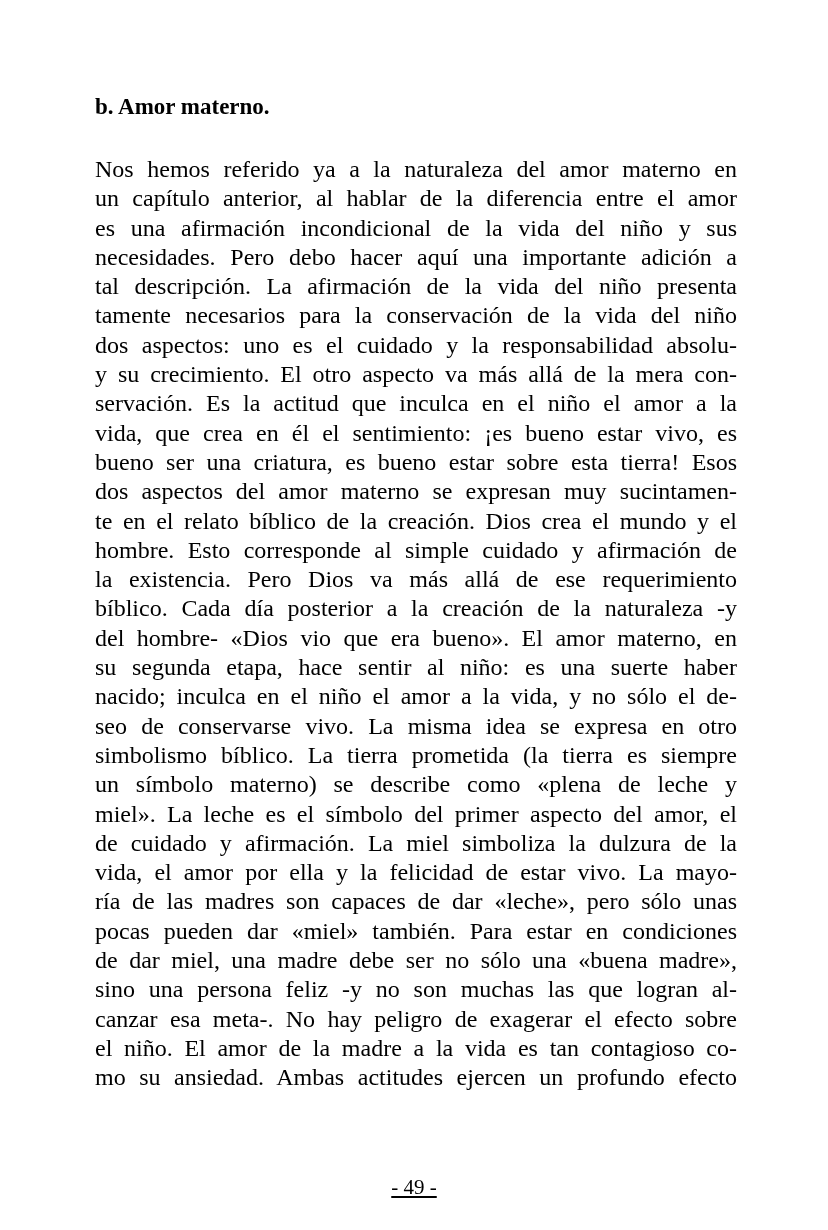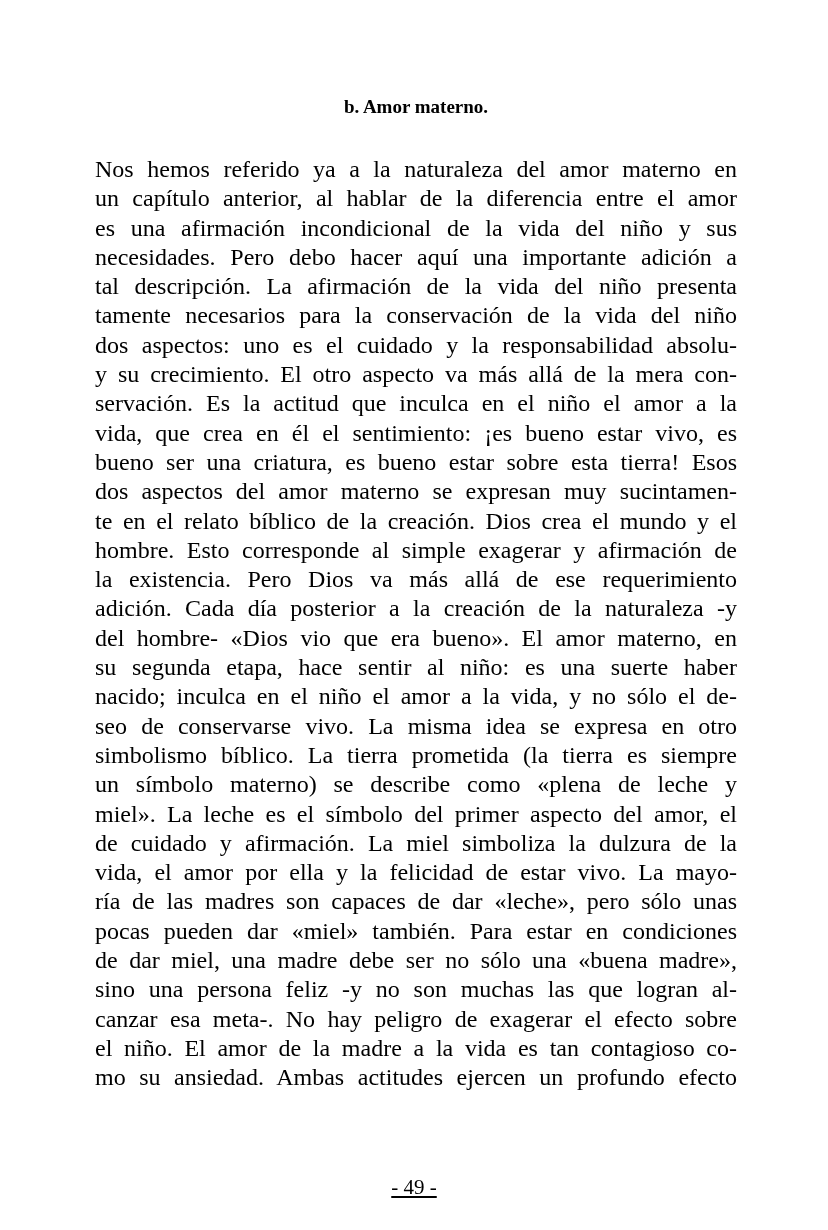--- a/index.html
+++ b/index.html
@@ -16,24 +16,24 @@
     font-family: "Liberation Serif", "DejaVu Serif", serif;
     overflow: hidden;
   }
   .content {
     position: absolute;
     left: 95px;
     top: 92px;
     width: 642px;
   }
   .heading {
-    font-size: 19px;
+    font-size: 23px;
     font-weight: bold;
     line-height: 30px;
-    text-align: center;
+    text-align: left;
   }
   .body-block {
     margin-top: 33px;
   }
   .body-line {
     font-size: 24px;
     line-height: 29.3px;
     text-align: justify;
     text-align-last: justify;
     white-space: normal;
@@ -62,23 +62,23 @@
         <div class="body-line">necesidades. Pero debo hacer aquí una importante adición a</div>
         <div class="body-line">tal descripción. La afirmación de la vida del niño presenta</div>
         <div class="body-line">tamente necesarios para la conservación de la vida del niño</div>
         <div class="body-line">dos aspectos: uno es el cuidado y la responsabilidad absolu-</div>
         <div class="body-line">y su crecimiento. El otro aspecto va más allá de la mera con-</div>
         <div class="body-line">servación. Es la actitud que inculca en el niño el amor a la</div>
         <div class="body-line">vida, que crea en él el sentimiento: ¡es bueno estar vivo, es</div>
         <div class="body-line">bueno ser una criatura, es bueno estar sobre esta tierra! Esos</div>
         <div class="body-line">dos aspectos del amor materno se expresan muy sucintamen-</div>
         <div class="body-line">te en el relato bíblico de la creación. Dios crea el mundo y el</div>
-        <div class="body-line">hombre. Esto corresponde al simple exagerar y afirmación de</div>
+        <div class="body-line">hombre. Esto corresponde al simple cuidado y afirmación de</div>
         <div class="body-line">la existencia. Pero Dios va más allá de ese requerimiento</div>
-        <div class="body-line">adición. Cada día posterior a la creación de la naturaleza -y</div>
+        <div class="body-line">bíblico. Cada día posterior a la creación de la naturaleza -y</div>
         <div class="body-line">del hombre- «Dios vio que era bueno». El amor materno, en</div>
         <div class="body-line">su segunda etapa, hace sentir al niño: es una suerte haber</div>
         <div class="body-line">nacido; inculca en el niño el amor a la vida, y no sólo el de-</div>
         <div class="body-line">seo de conservarse vivo. La misma idea se expresa en otro</div>
         <div class="body-line">simbolismo bíblico. La tierra prometida (la tierra es siempre</div>
         <div class="body-line">un símbolo materno) se describe como «plena de leche y</div>
         <div class="body-line">miel». La leche es el símbolo del primer aspecto del amor, el</div>
         <div class="body-line">de cuidado y afirmación. La miel simboliza la dulzura de la</div>
         <div class="body-line">vida, el amor por ella y la felicidad de estar vivo. La mayo-</div>
         <div class="body-line">ría de las madres son capaces de dar «leche», pero sólo unas</div>

